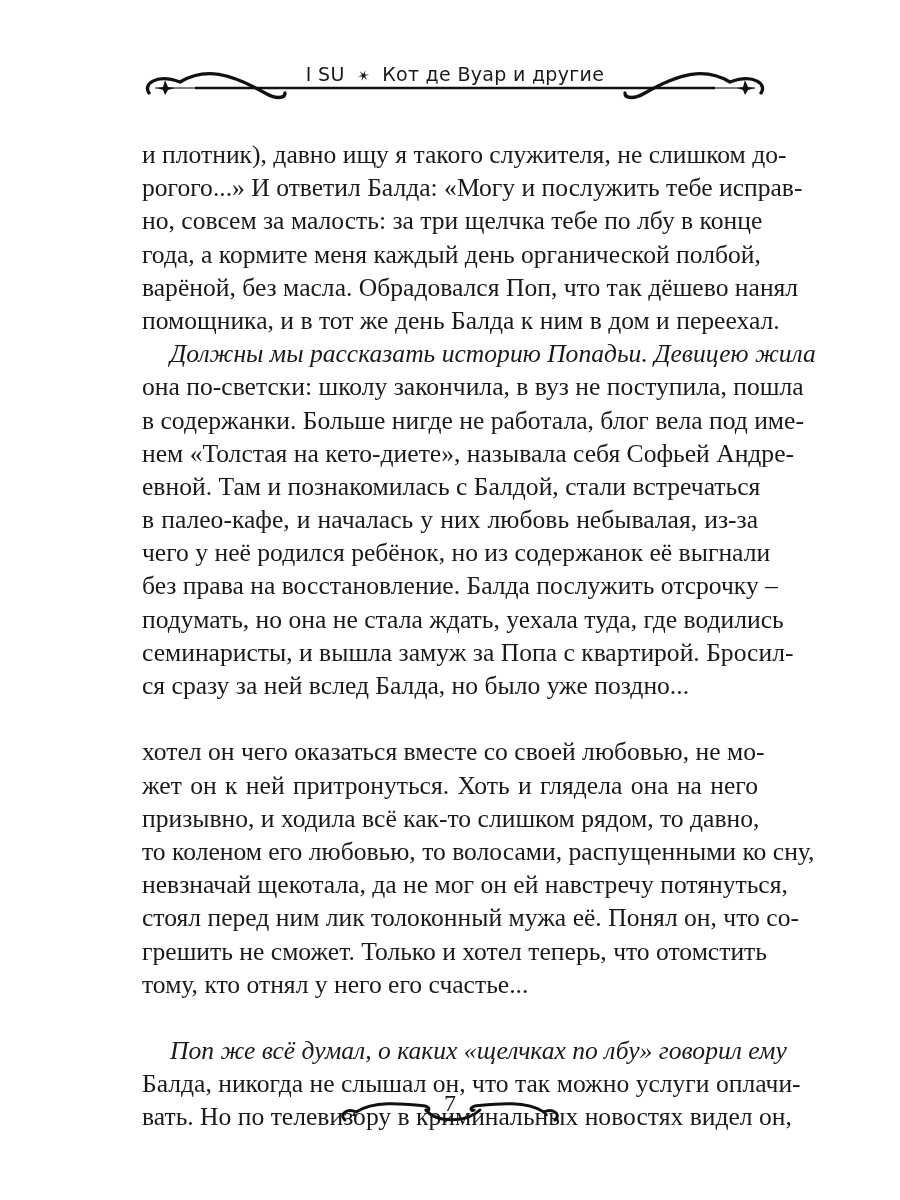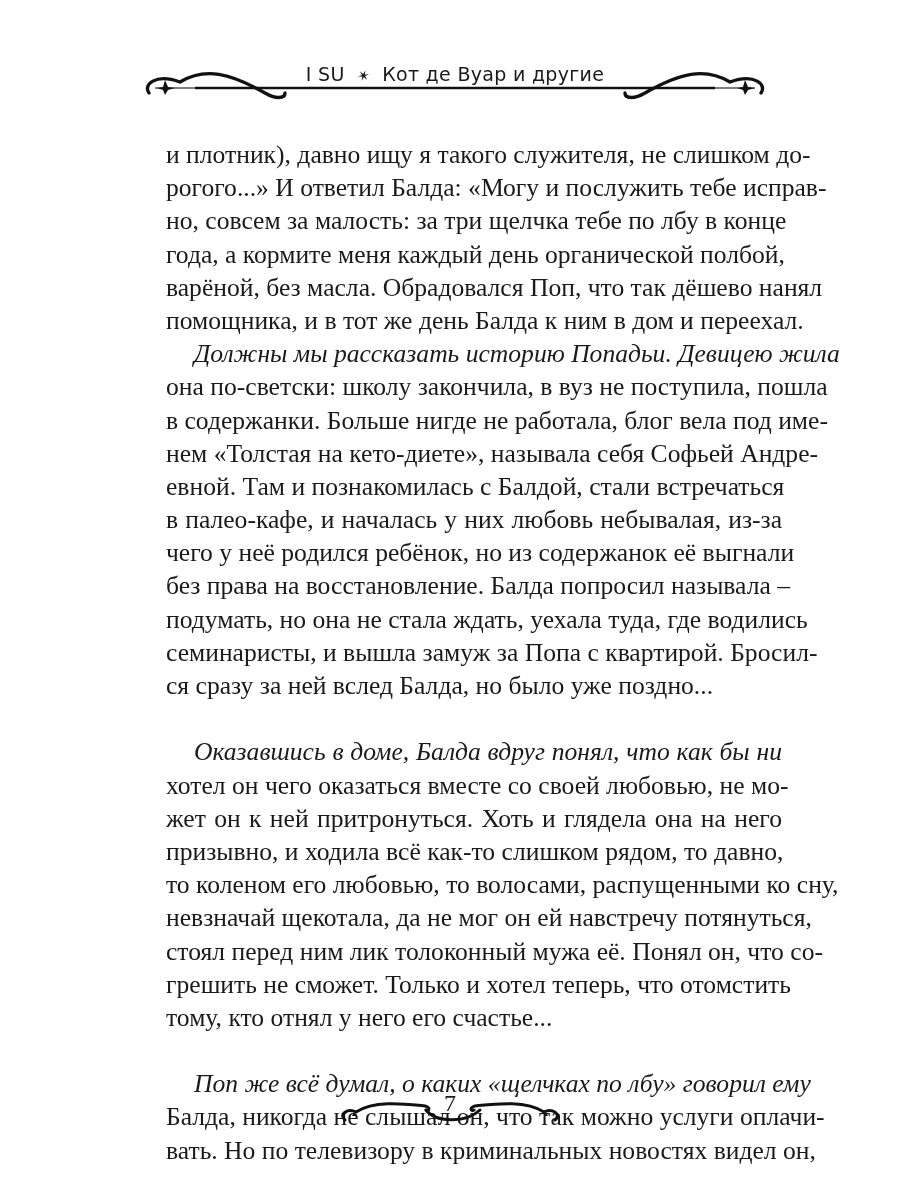--- a/index.html
+++ b/index.html
@@ -10,21 +10,21 @@
     .running-head svg { position: absolute; left: 0; top: 0; }
     .running-title {
       position: absolute; left: 0; right: 0; top: 8px; text-align: center;
       font-family: "DejaVu Sans", sans-serif; font-size: 19px; color: #1a1a1a; letter-spacing: 0.3px;
     }
     .running-title .star { display: inline-block; font-size: 15px; margin: 0 6px; transform: rotate(20deg); }
 
     .body-text {
       position: absolute; left: 142px; top: 138px; width: 616px;
       font-family: "Liberation Serif", "DejaVu Serif", serif;
-      font-size: 25.6px; line-height: 33.2px; color: #1a1a1a; margin-left: 24px;
+      font-size: 25.6px; line-height: 33.2px; color: #1a1a1a;
     }
     .line { display: block; white-space: nowrap; text-align: justify; text-align-last: justify; height: 33.2px; }
     .line.last { text-align-last: left; }
     .line.indent { padding-left: 28px; font-style: italic; }
     .gap { display: block; height: 33.2px; }
 
     .folio { position: absolute; left: 330px; top: 1088px; width: 240px; height: 50px; }
     .folio svg { position: absolute; left: 0; top: 0; }
     .page-number {
       position: absolute; left: 0; right: 0; top: 2px; text-align: center;
@@ -67,29 +67,28 @@
     </div>
 
     <div>
       <span class="line indent">Должны мы рассказать историю Попадьи. Девицею жила</span>
       <span class="line">она по-светски: школу закончила, в вуз не поступила, пошла</span>
       <span class="line">в содержанки. Больше нигде не работала, блог вела под име-</span>
       <span class="line">нем «Толстая на кето-диете», называла себя Софьей Андре-</span>
       <span class="line">евной. Там и познакомилась с Балдой, стали встречаться</span>
       <span class="line">в палео-кафе, и началась у них любовь небывалая, из-за</span>
       <span class="line">чего у неё родился ребёнок, но из содержанок её выгнали</span>
-      <span class="line">без права на восстановление. Балда попросил называла –</span>
+      <span class="line">без права на восстановление. Балда послужить отсрочку –</span>
       <span class="line">подумать, но она не стала ждать, уехала туда, где водились</span>
       <span class="line">семинаристы, и вышла замуж за Попа с квартирой. Бросил-</span>
       <span class="line last">ся сразу за ней вслед Балда, но было уже поздно...</span>
     </div>
     <span class="gap"></span>
 
     <div>
-      <span class="line indent">Оказавшись в доме, Балда вдруг понял, что как бы ни</span>
       <span class="line">хотел он чего оказаться вместе со своей любовью, не мо-</span>
       <span class="line">жет он к ней притронуться. Хоть и глядела она на него</span>
       <span class="line">призывно, и ходила всё как-то слишком рядом, то давно,</span>
       <span class="line">то коленом его любовью, то волосами, распущенными ко сну,</span>
       <span class="line">невзначай щекотала, да не мог он ей навстречу потянуться,</span>
       <span class="line">стоял перед ним лик толоконный мужа её. Понял он, что со-</span>
       <span class="line">грешить не сможет. Только и хотел теперь, что отомстить</span>
       <span class="line last">тому, кто отнял у него его счастье...</span>
     </div>
     <span class="gap"></span>

